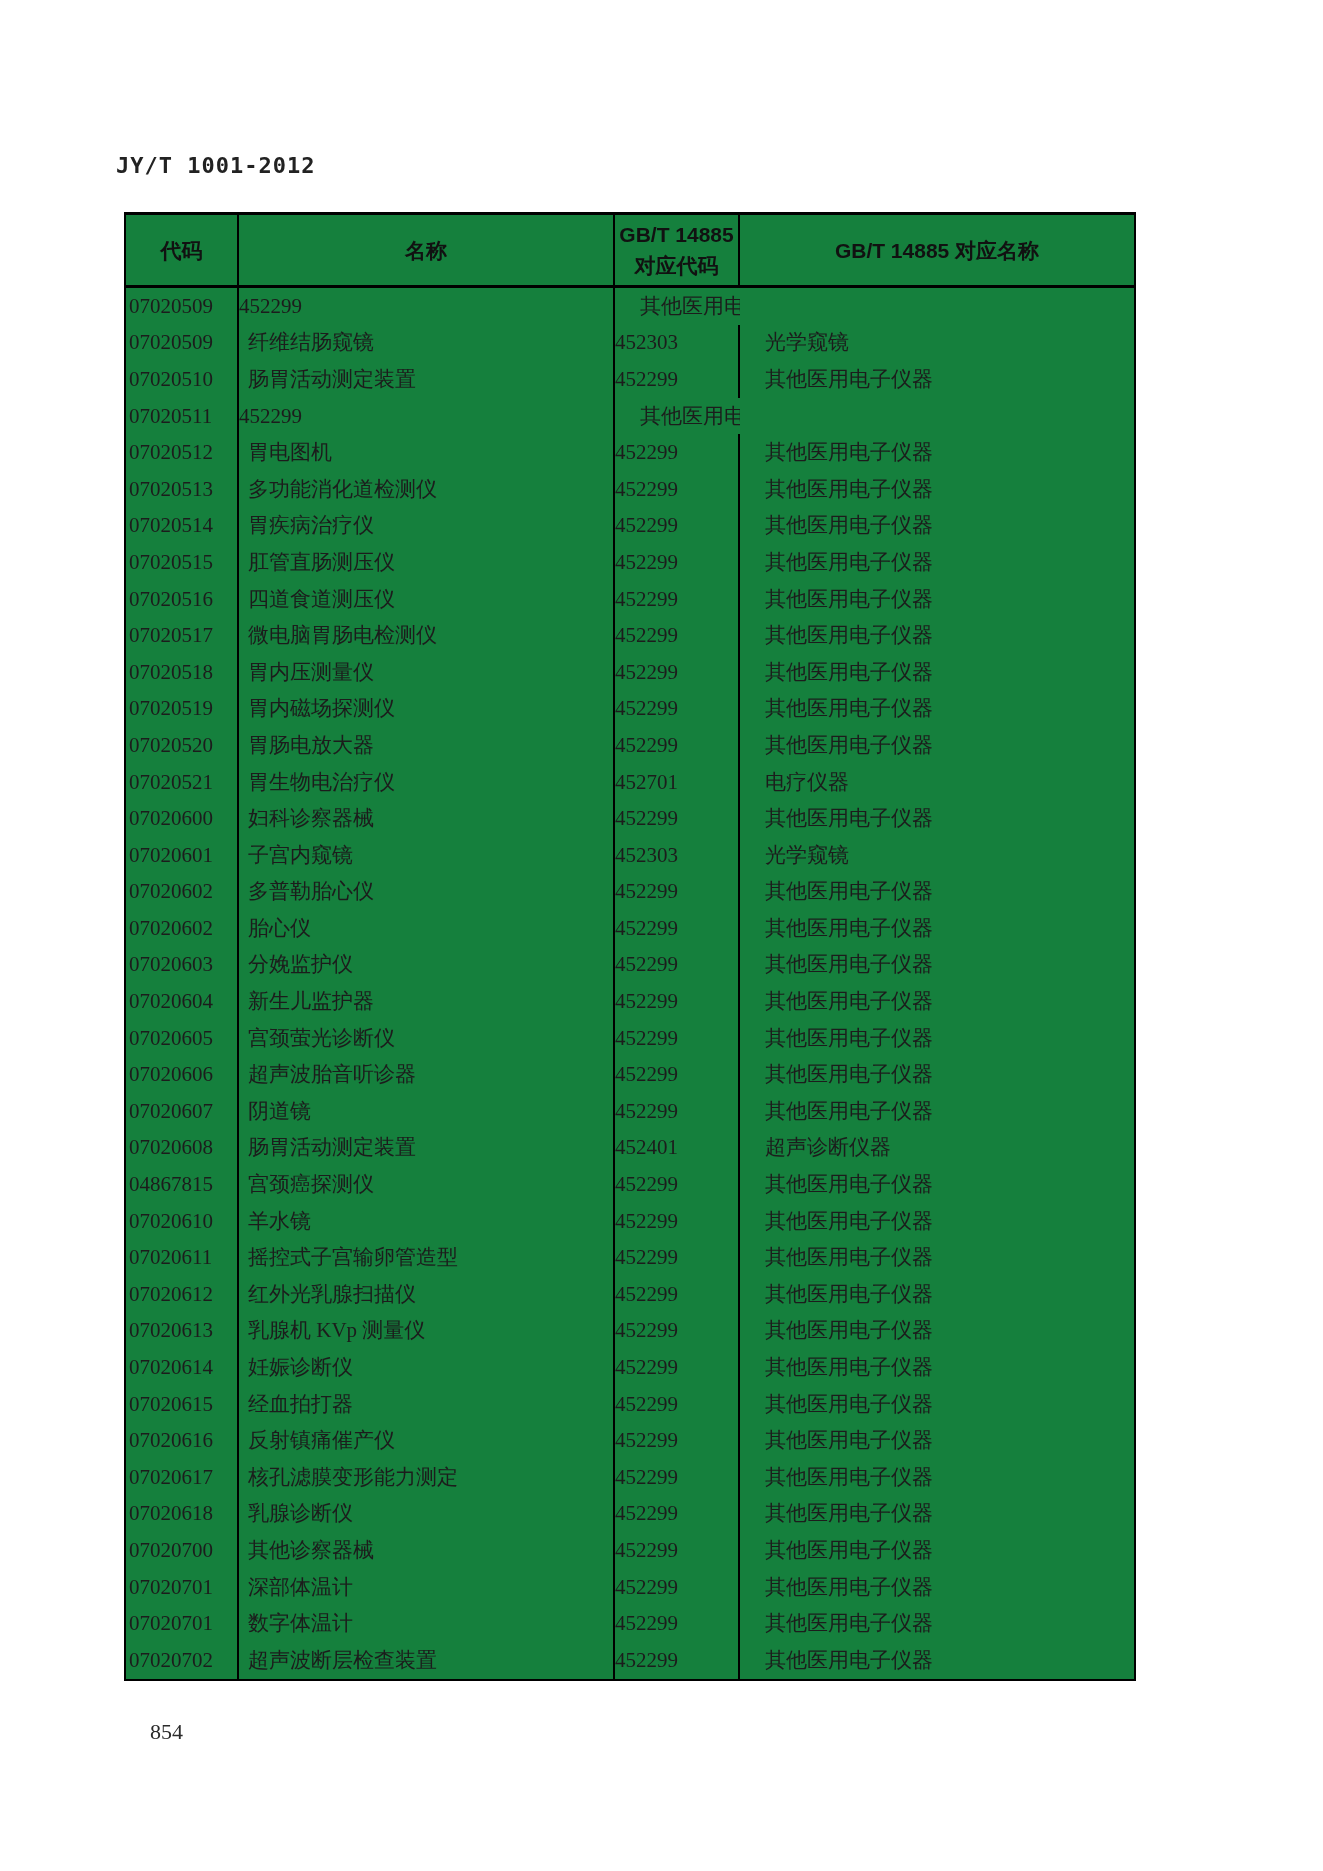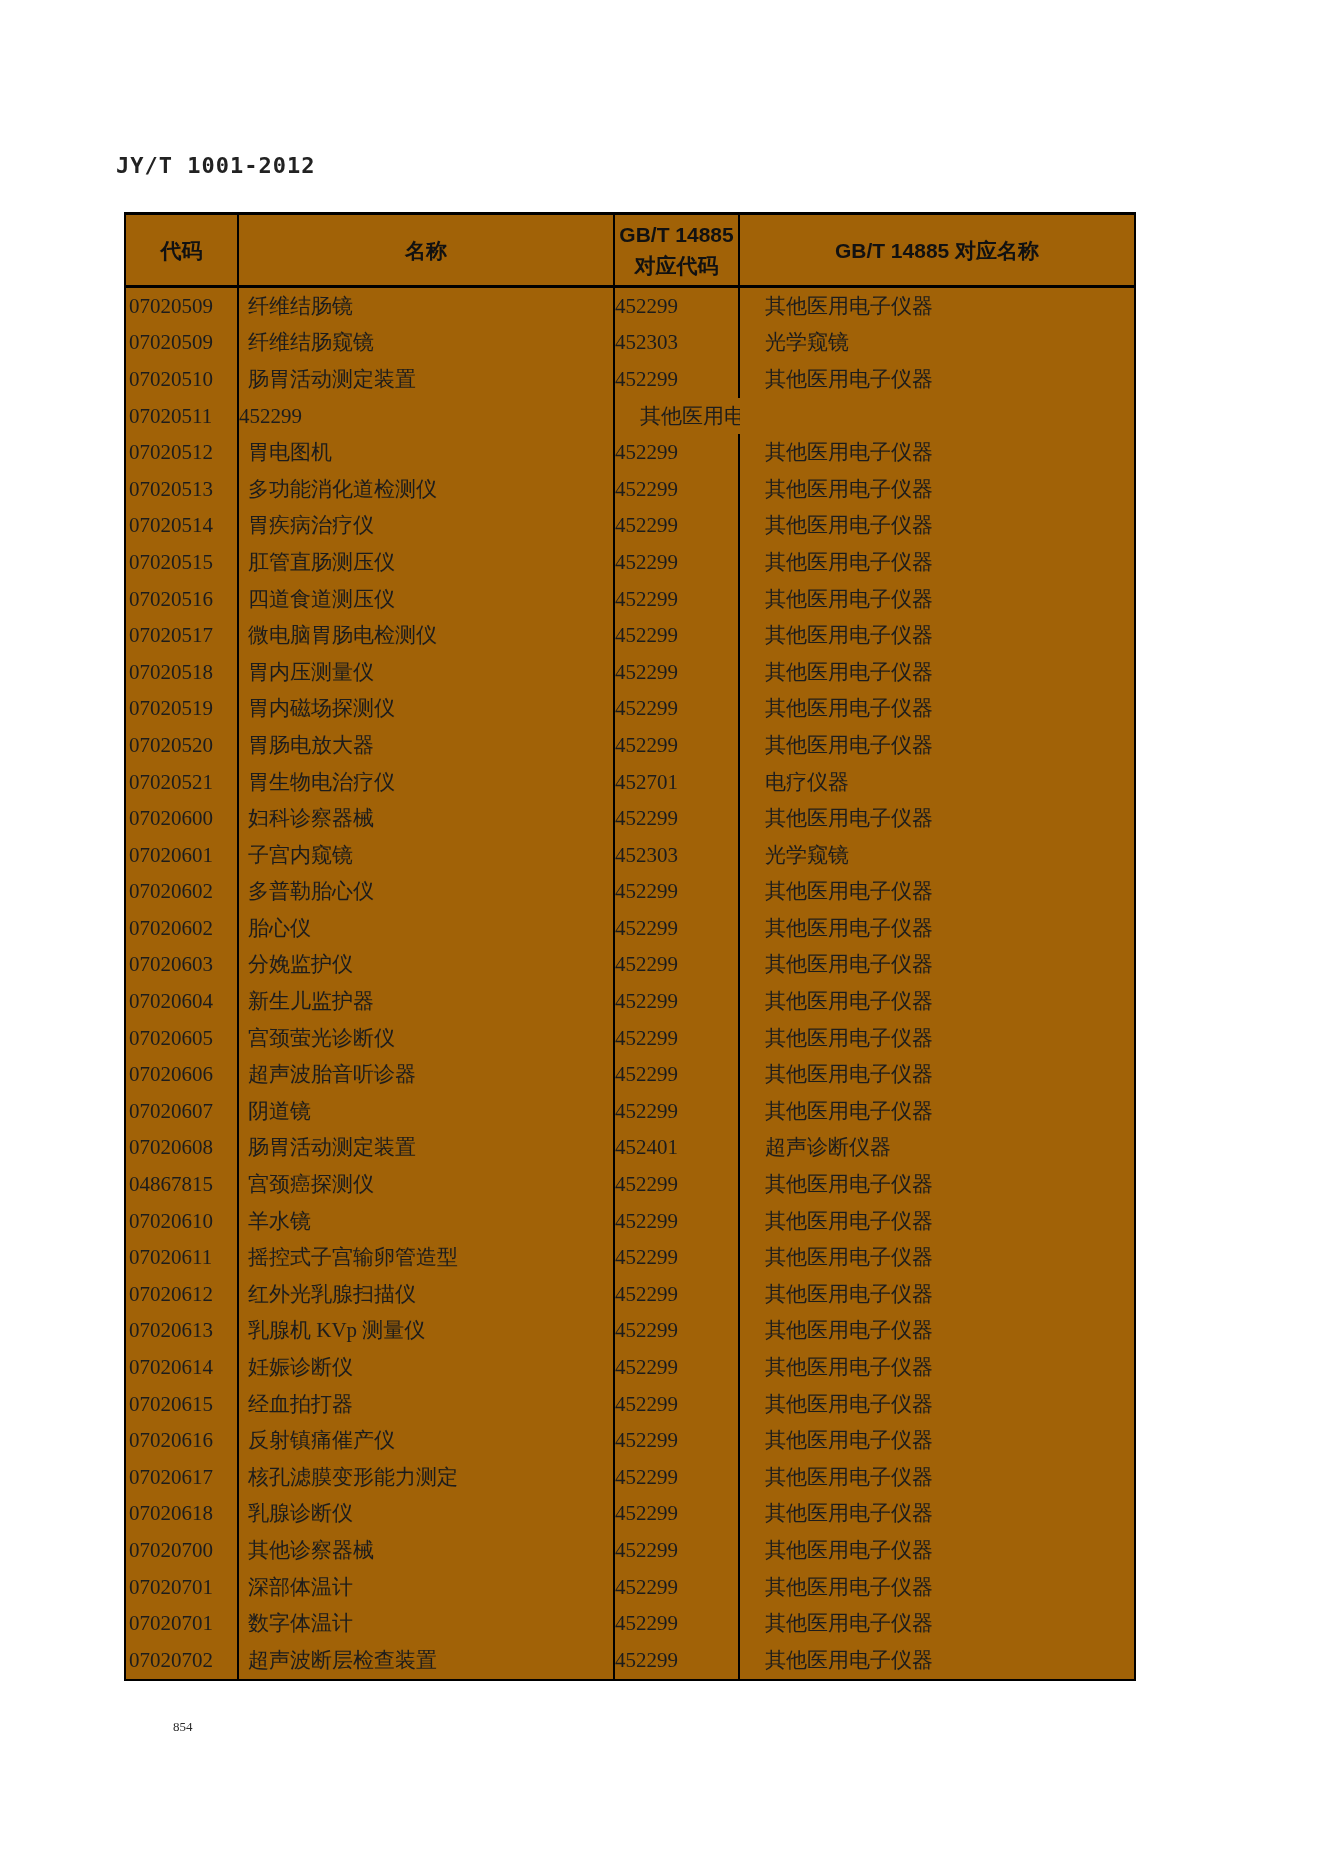--- a/index.html
+++ b/index.html
@@ -24,21 +24,21 @@
     white-space: nowrap;
   }
   .map-table {
     position: absolute;
     left: 124px;
     top: 212px;
     width: 1012px;
     box-sizing: border-box;
     border: 2px solid #000;
     border-top-width: 3px;
-    background: #a16207;
+    background: #15803d;
   }
   .thead {
     display: grid;
     grid-template-columns: 113px 376px 125px 394px;
     height: 70px;
     border-bottom: 3px solid #000;
     font-family: "Liberation Sans", "DejaVu Sans", sans-serif;
     font-weight: 700;
     font-size: 21px;
     color: #111;
@@ -70,23 +70,22 @@
     color: #1c1c1c;
   }
   .cell.c1 { padding-left: 3px; }
   .cell.c2 { padding-left: 9px; }
   .cell.c3 { padding-left: 0; }
   .cell.c4 { padding-left: 25px; }
   .page-num {
     position: absolute;
     left: 150px;
     top: 1719px;
-    font-size: 13px;
+    font-size: 22px;
     color: #2a2a2a;
-    margin-left: 23px;
   }
 </style>
 </head>
 <body>
 
 <div class="page">
 
   <div class="doc-code">JY/T 1001-2012</div>
 
   <div class="map-table">
@@ -95,21 +94,20 @@
       <div class="th bdr">名称</div>
       <div class="th bdr">
         <span>GB/T 14885</span>
         <span>对应代码</span>
       </div>
       <div class="th">GB/T 14885 对应名称</div>
     </div>
     <div class="tbody">
         <div class="row">
           <div class="cell c1 bdr">07020509</div>
-          <div class="cell c2 bdr">纤维结肠镜</div>
           <div class="cell c3 bdr">452299</div>
           <div class="cell c4">其他医用电子仪器</div>
         </div>
         <div class="row">
           <div class="cell c1 bdr">07020509</div>
           <div class="cell c2 bdr">纤维结肠窥镜</div>
           <div class="cell c3 bdr">452303</div>
           <div class="cell c4">光学窥镜</div>
         </div>
         <div class="row">

